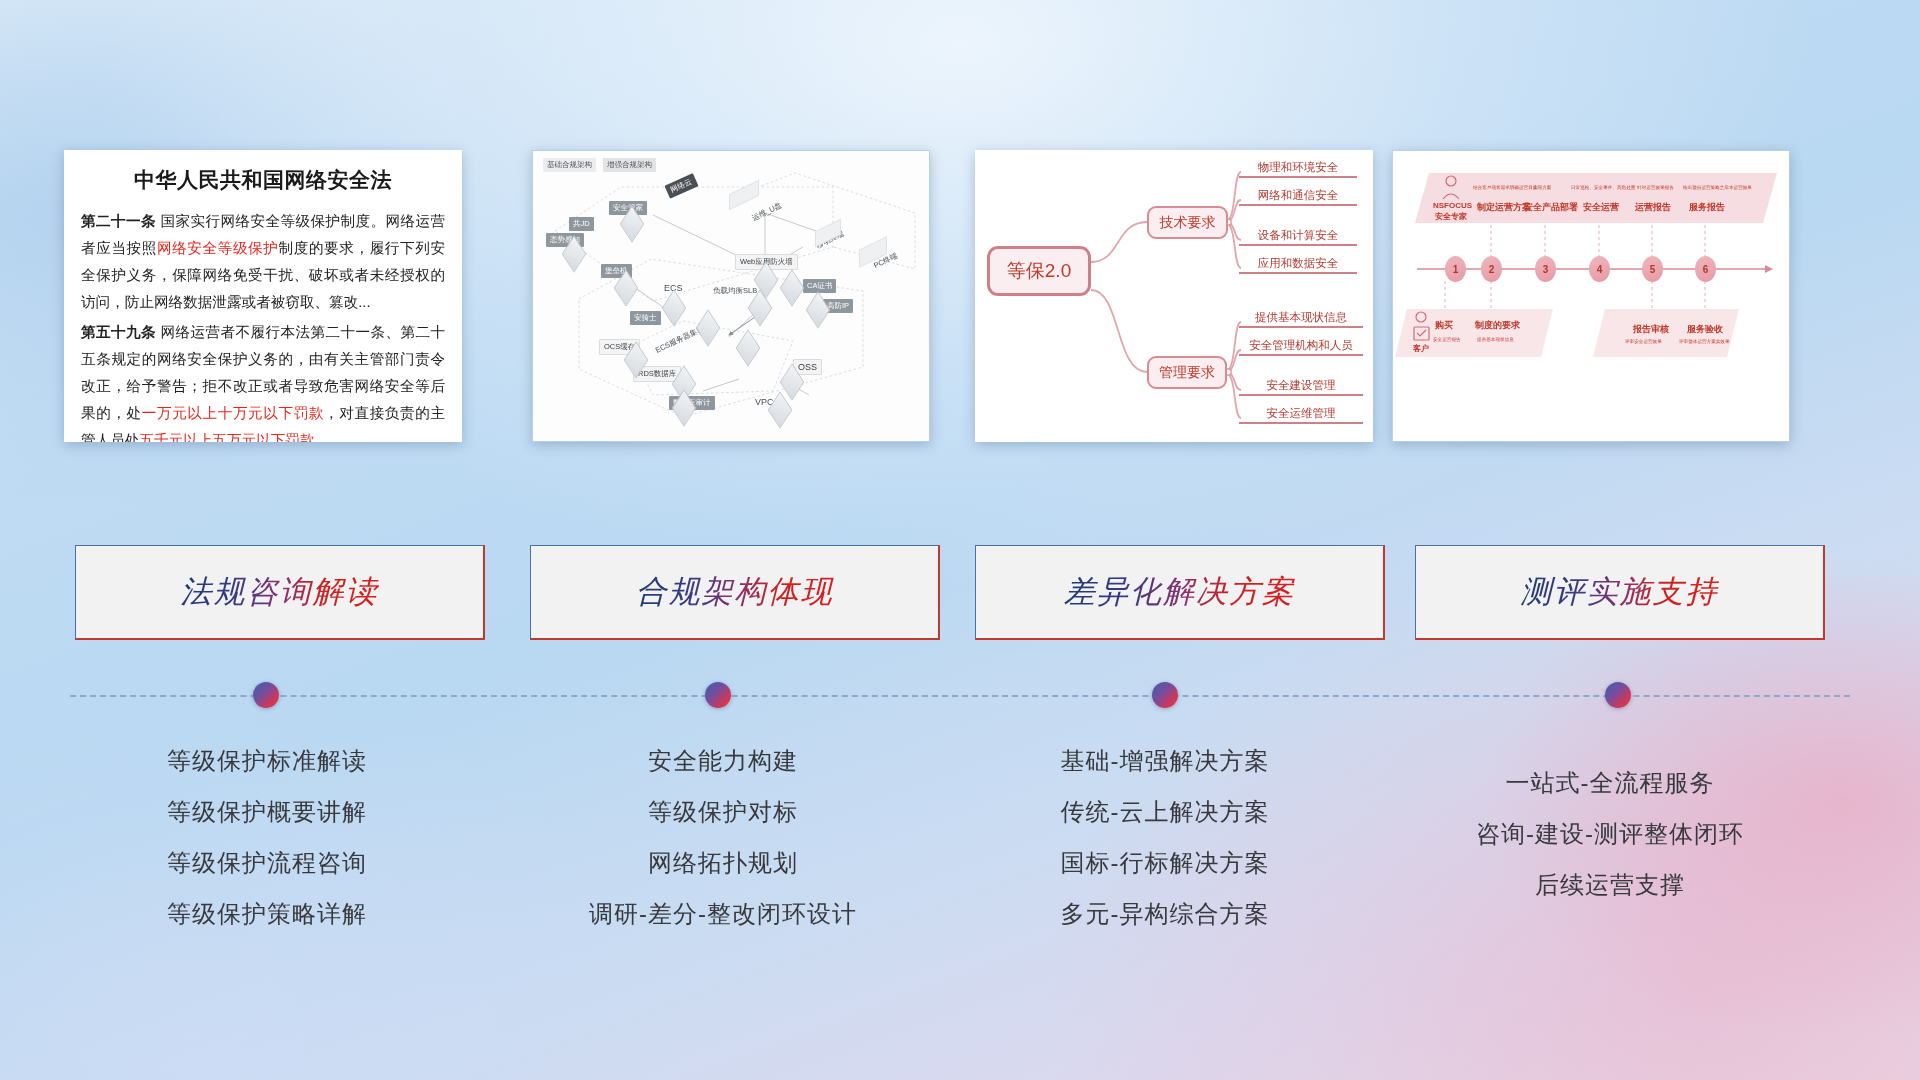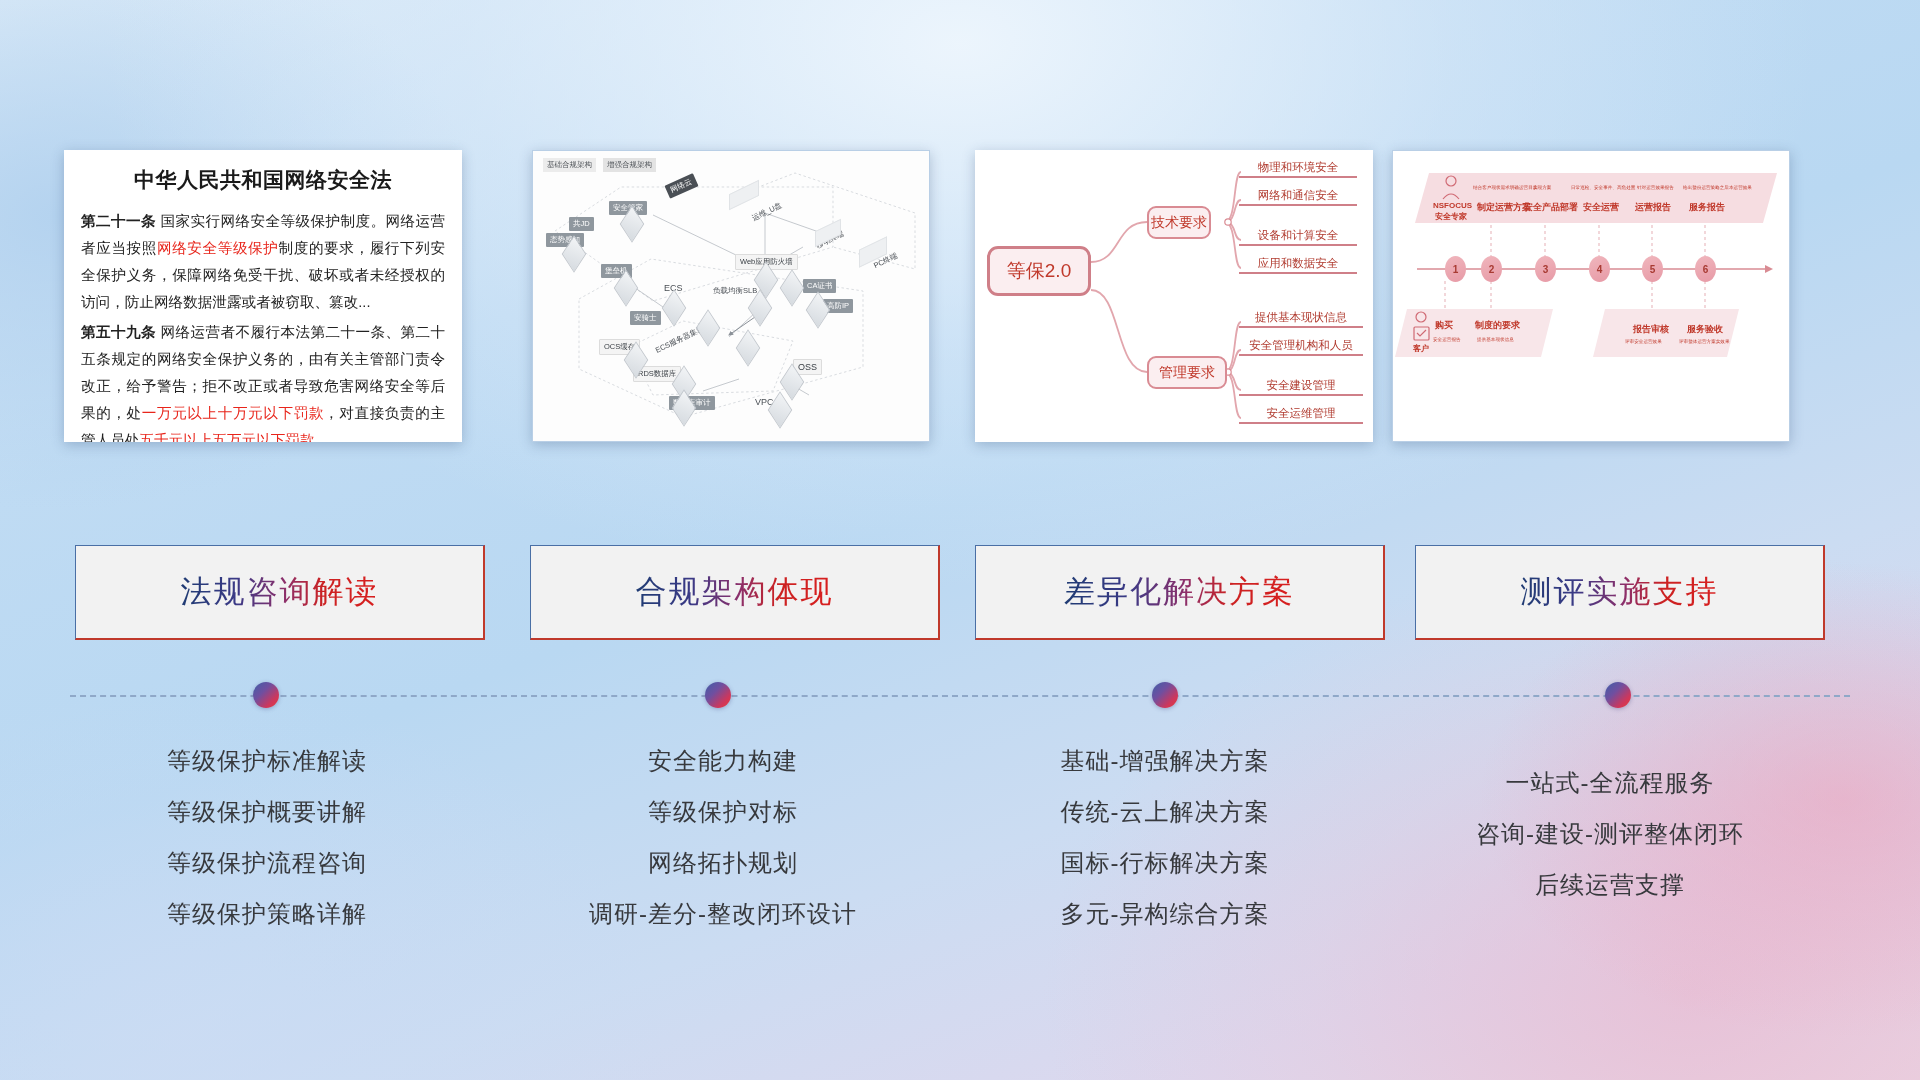--- a/index.html
+++ b/index.html
@@ -76,21 +76,21 @@
   .rsub{font-size:4.6px;}
   .rnum{position:absolute;width:21px;height:26px;border-radius:50%;
         background:linear-gradient(160deg,#f0b6bd,#e79aa6);color:#a83a32;
         font-size:10px;font-weight:bold;display:flex;align-items:center;justify-content:center;}
 
   
   .labels{position:absolute;left:0;top:545px;width:1920px;height:100px;}
   .lbox{position:absolute;top:0;width:410px;height:95px;background:#f2f2f2;
         border-top:1.4px solid #4a6fa5;border-left:1.4px solid #4a6fa5;
         border-right:2px solid #c0392b;border-bottom:2px solid #c0392b;
-        display:flex;align-items:center;justify-content:center;}
+        display:flex;align-items:center;justify-content:center;font-style:italic;}
   .lbox.b1{left:75px;} .lbox.b2{left:530px;} .lbox.b3{left:975px;} .lbox.b4{left:1415px;}
   .lbox span{font-size:31px;font-weight:500;letter-spacing:2px;
     background:linear-gradient(90deg,#1f3b73 0%,#3b3a86 28%,#8b2f6b 52%,#cc2222 72%,#d81f1f 100%);
     -webkit-background-clip:text;background-clip:text;color:transparent;}
 
   
   .tl{position:absolute;left:0;top:660px;width:1920px;height:60px;}
   .tl .line{position:absolute;left:70px;top:35px;width:1780px;height:0;
     border-top:2px dashed #8fa8c8;}
   .dot{position:absolute;top:22px;width:26px;height:26px;border-radius:50%;
@@ -220,21 +220,21 @@
             <path d="M250,222 C262,222 258,268 266,268"></path>
           </g>
           <g fill="#fff" stroke="#d98b93" stroke-width="1.2">
             <circle cx="253" cy="72" r="3.2"></circle>
             <circle cx="253" cy="222" r="3.2"></circle>
           </g>
         </svg>
 
         <div class="mroot">等保2.0</div>
 
-        <div class="mnode" style="left:172px;top:56px;width:64px;height:33px;font-family:Liberation Mono, monospace;">技术要求</div>
+        <div class="mnode" style="left:172px;top:56px;width:81px;height:33px;font-family:Liberation Mono, monospace;">技术要求</div>
         <div class="mnode" style="left:172px;top:206px;width:80px;height:33px;">管理要求</div>
 
         <div class="mleaf" style="left:264px;top:10px;width:118px;">物理和环境安全</div>
         <div class="mleaf" style="left:264px;top:38px;width:118px;">网络和通信安全</div>
         <div class="mleaf" style="left:264px;top:78px;width:118px;">设备和计算安全</div>
         <div class="mleaf" style="left:264px;top:106px;width:118px;">应用和数据安全</div>
 
         <div class="mleaf" style="left:264px;top:160px;width:124px;">提供基本现状信息</div>
         <div class="mleaf" style="left:264px;top:188px;width:124px;">安全管理机构和人员</div>
         <div class="mleaf" style="left:264px;top:228px;width:124px;">安全建设管理</div>

